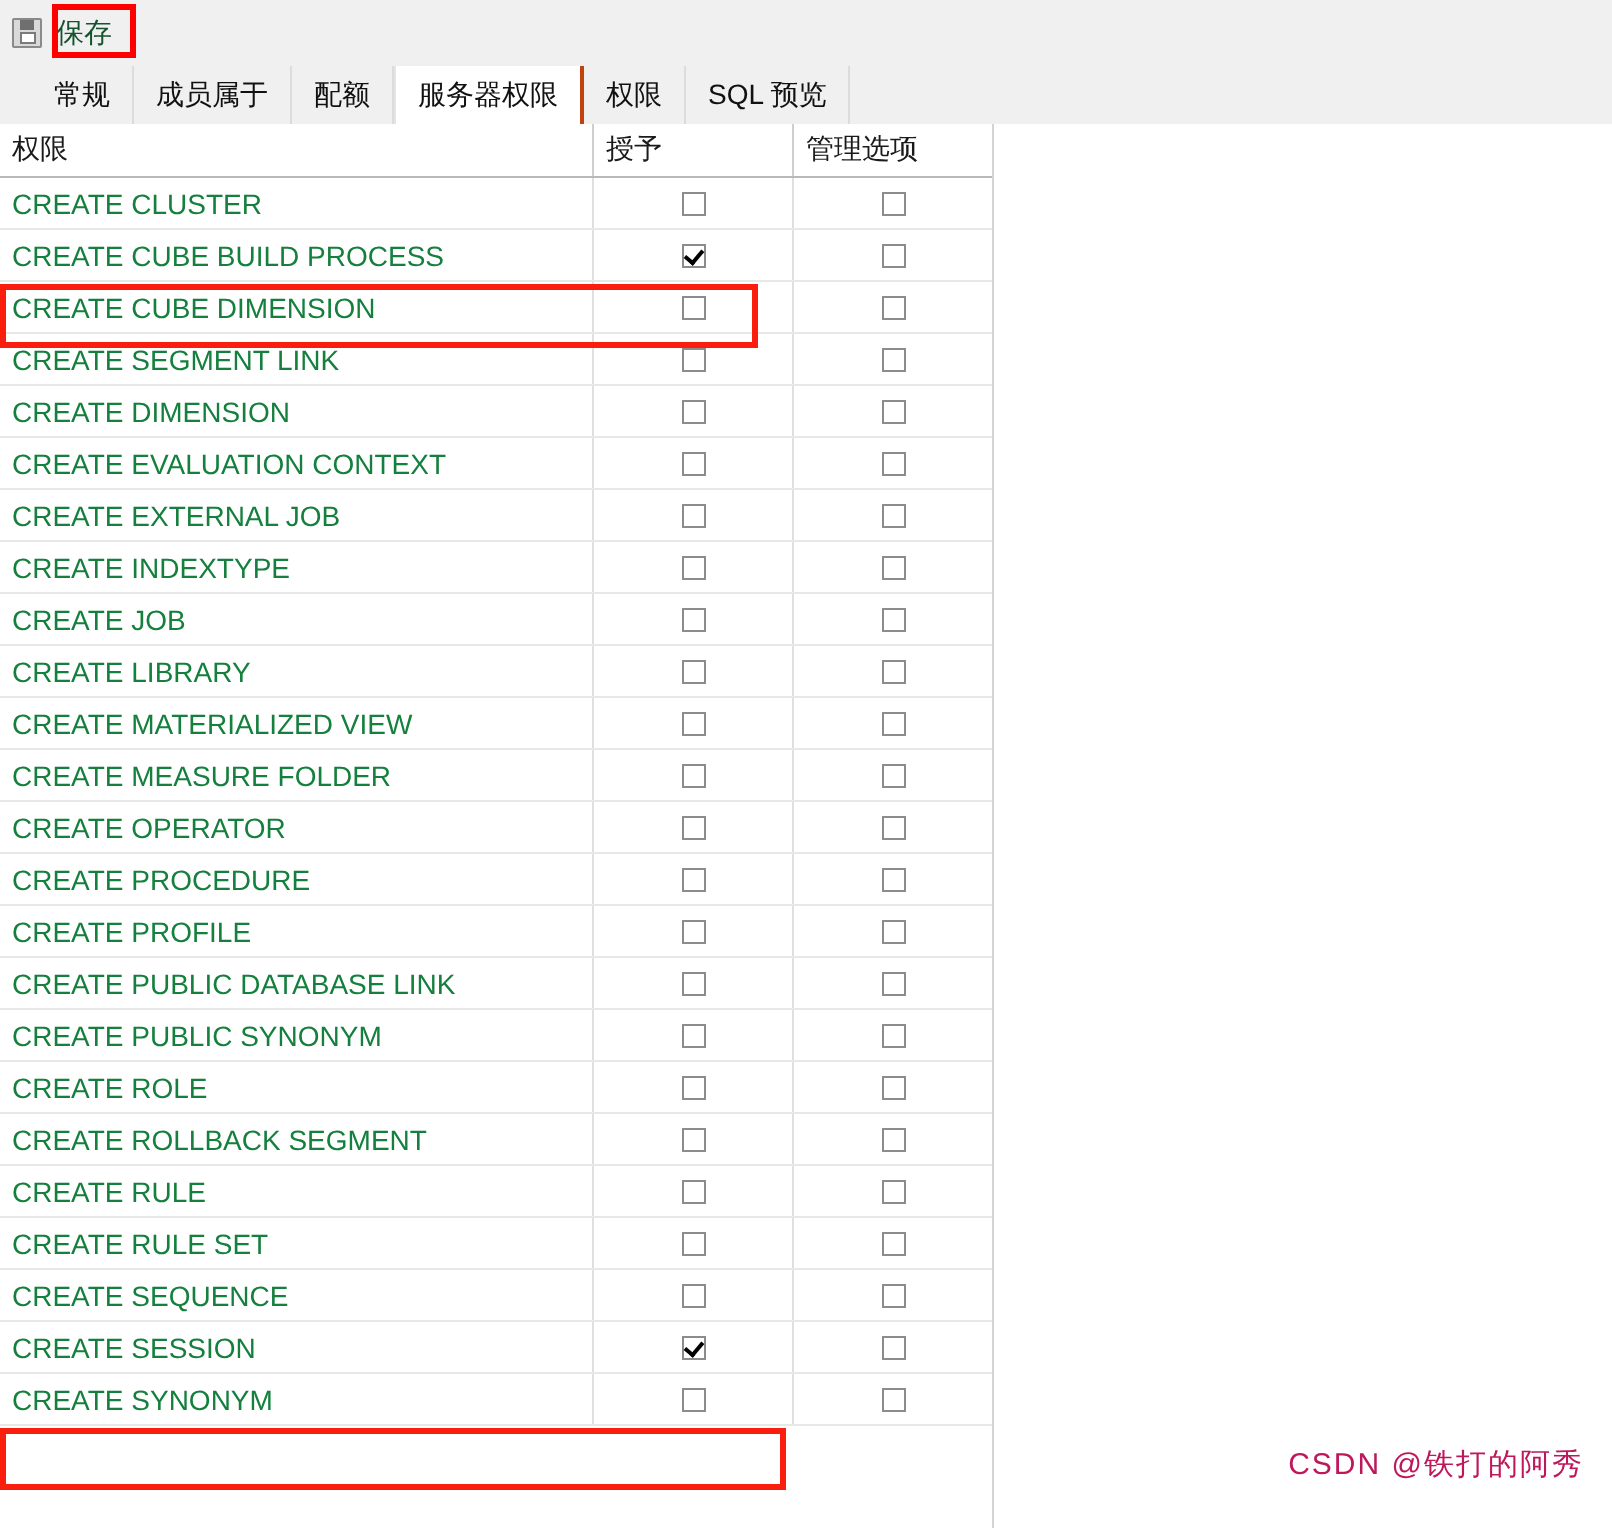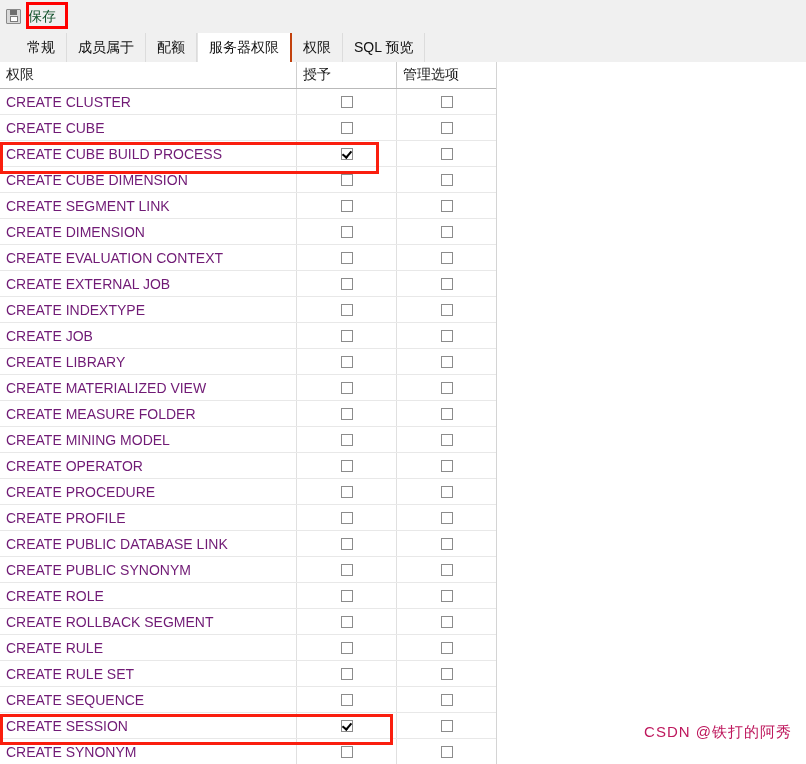--- a/index.html
+++ b/index.html
@@ -137,21 +137,21 @@
     border-bottom: 1px solid #b9b9b9;
   }
   .c-name {
     width: 297px;
     box-sizing: border-box;
     border-right: 1px solid #e0e0e0;
     display: flex;
     align-items: center;
     padding-left: 6px;
     font-size: 14px;
-    color: #701a75;
+    color: #15803d;
     white-space: nowrap;
     overflow: hidden;
   }
   .c-grant {
     width: 100px;
     box-sizing: border-box;
     border-right: 1px solid #e0e0e0;
     display: flex;
     align-items: center;
     justify-content: center;
@@ -262,29 +262,20 @@
       <div class="row">
         <div class="c-name">CREATE CLUSTER</div>
         <div class="c-grant">
           <span class="cb"></span>
         </div>
         <div class="c-admin">
           <span class="cb"></span>
         </div>
       </div>
       <div class="row">
-        <div class="c-name">CREATE CUBE</div>
-        <div class="c-grant">
-          <span class="cb"></span>
-        </div>
-        <div class="c-admin">
-          <span class="cb"></span>
-        </div>
-      </div>
-      <div class="row">
         <div class="c-name">CREATE CUBE BUILD PROCESS</div>
         <div class="c-grant">
           <span class="cb checked"></span>
         </div>
         <div class="c-admin">
           <span class="cb"></span>
         </div>
       </div>
       <div class="row">
         <div class="c-name">CREATE CUBE DIMENSION</div>
@@ -362,29 +353,20 @@
         <div class="c-name">CREATE MATERIALIZED VIEW</div>
         <div class="c-grant">
           <span class="cb"></span>
         </div>
         <div class="c-admin">
           <span class="cb"></span>
         </div>
       </div>
       <div class="row">
         <div class="c-name">CREATE MEASURE FOLDER</div>
-        <div class="c-grant">
-          <span class="cb"></span>
-        </div>
-        <div class="c-admin">
-          <span class="cb"></span>
-        </div>
-      </div>
-      <div class="row">
-        <div class="c-name">CREATE MINING MODEL</div>
         <div class="c-grant">
           <span class="cb"></span>
         </div>
         <div class="c-admin">
           <span class="cb"></span>
         </div>
       </div>
       <div class="row">
         <div class="c-name">CREATE OPERATOR</div>
         <div class="c-grant">

